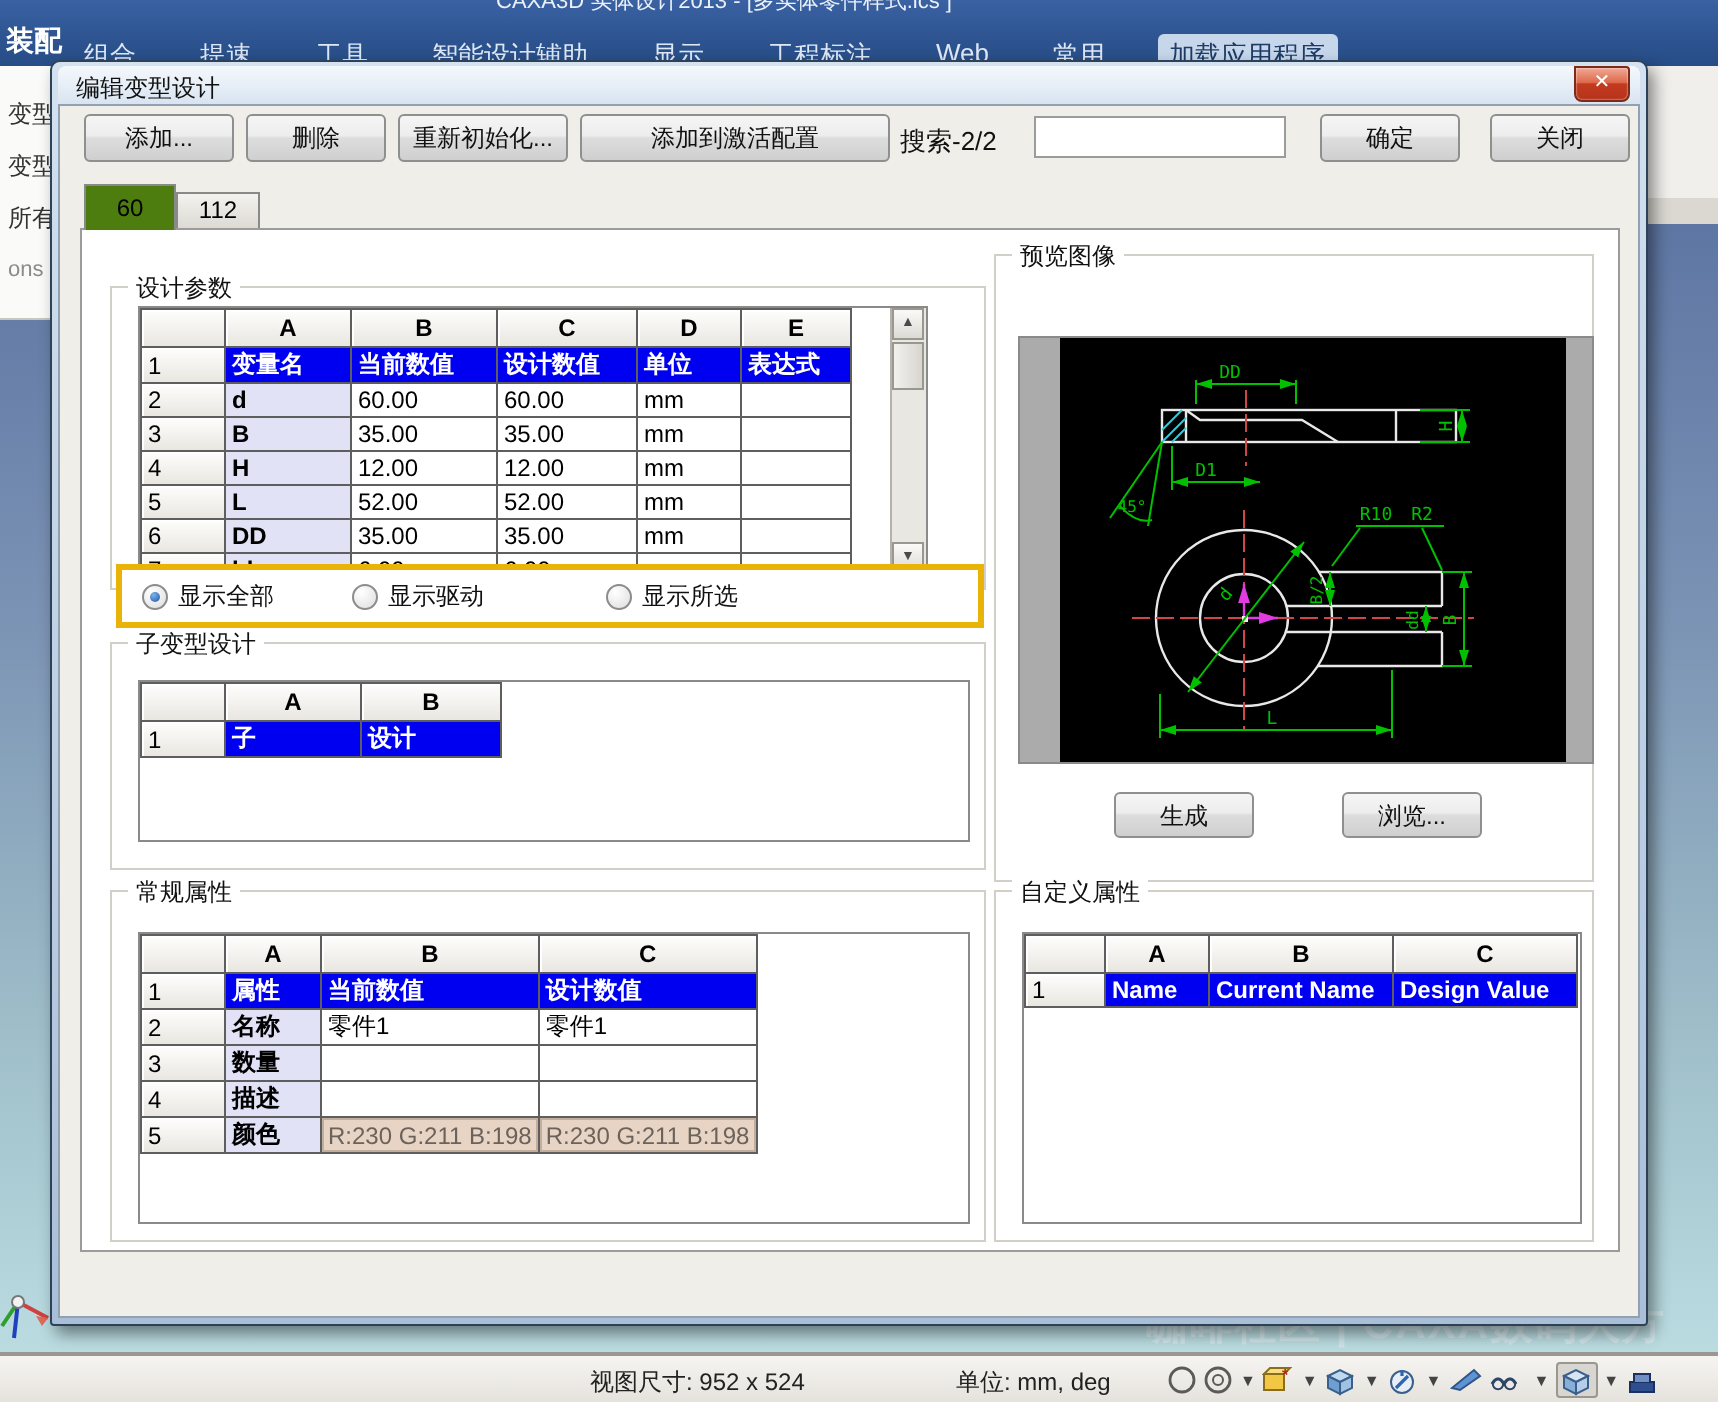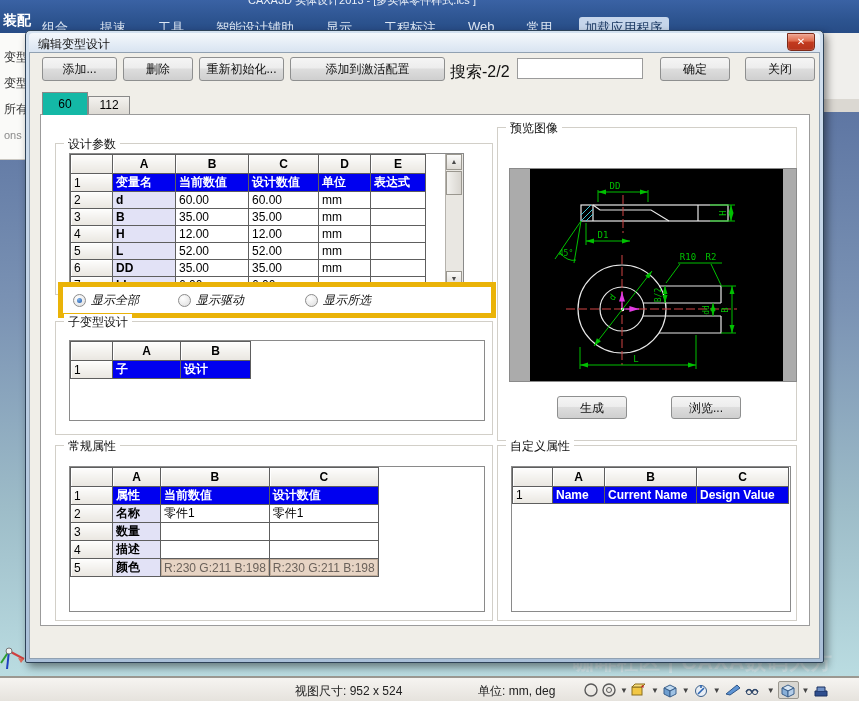--- a/index.html
+++ b/index.html
@@ -30,25 +30,25 @@
   .icon-pressed{background:#D8D6D1;border:1px solid #9A978F;border-radius:2px;padding:0 1px;}
 
   
   .dialog{position:absolute;left:25px;top:30px;width:797px;height:631px;background:linear-gradient(180deg,#D3E1F0,#A9BFD8);border:1px solid #2E4257;border-radius:5px 5px 2px 2px;box-shadow:3px 4px 8px rgba(0,0,0,.45);z-index:10;}
   .dlg-titlebar{position:absolute;left:3px;right:3px;top:2px;height:19px;background:linear-gradient(180deg,#F4F8FC,#D9E4F1);border-radius:4px 4px 0 0;}
   .dlg-title{position:absolute;left:9px;top:3px;font-size:12px;color:#111;}
   .dlg-close{position:absolute;right:5px;top:0px;width:26px;height:16px;background:linear-gradient(180deg,#F0A894 0%,#DE6A4C 45%,#C33A1F 50%,#B5331B 100%);border:1px solid #7E2A18;border-radius:0 2px 4px 4px;color:#fff;font-size:10px;font-weight:bold;text-align:center;line-height:15px;box-shadow:inset 0 0 1px #fff;}
   .dlg-body{position:absolute;left:3px;right:3px;top:21px;bottom:3px;background:#F0EEE8;border:1px solid #91A1B2;box-sizing:border-box;}
 
   .btn{position:absolute;height:24px;background:linear-gradient(180deg,#F5F5F5 0%,#EDEDED 45%,#DDDDDD 50%,#CFCFCF 100%);border:1px solid #8E8F8F;border-radius:3px;font-size:12px;color:#111;text-align:center;line-height:22px;box-sizing:border-box;}
-  .lbl{position:absolute;font-size:16px;color:#111;white-space:nowrap;text-align:center;}
+  .lbl{position:absolute;font-size:13px;color:#111;white-space:nowrap;text-align:center;}
   .search-input{position:absolute;left:487px;top:5px;width:126px;height:21px;border:1px solid #9B9B9B;background:#fff;box-sizing:border-box;font-size:12px;padding:0 3px;}
 
   .tab{position:absolute;box-sizing:border-box;font-size:12px;text-align:center;}
-  .tab.active{left:12px;top:39px;width:46px;height:23px;background:#14b8a6;border:1px solid #898989;border-bottom:none;line-height:22px;z-index:3;}
+  .tab.active{left:12px;top:39px;width:46px;height:23px;background:#4d7c0f;border:1px solid #898989;border-bottom:none;line-height:22px;z-index:3;}
   .tab.inactive{left:58px;top:43px;width:42px;height:19px;background:linear-gradient(180deg,#F4F2EF,#DDDAD4);border:1px solid #898989;line-height:17px;z-index:1;}
   .tab-page{position:absolute;left:10px;top:61px;width:770px;height:512px;background:#FFFFFF;border:1px solid #9B9B9B;box-sizing:border-box;z-index:2;}
 
   .grp{position:absolute;border:1px solid #D2CFC8;}
   .grp-label{position:absolute;top:-8px;left:8px;background:#FFFFFF;padding:0 4px;font-size:12px;color:#111;white-space:nowrap;}
   .sunken{position:absolute;background:#FFFFFF;border:1px solid #8A8A8A;overflow:hidden;}
 
   table.grid{border-collapse:collapse;table-layout:fixed;font-size:12px;}
   table.grid td{border:1px solid #5E5E5E;padding:0 3px;height:17px;overflow:hidden;white-space:nowrap;box-sizing:border-box;}
   td.hdr{background:linear-gradient(180deg,#FDFDFC,#E9E6E0);border:1px solid #9A978F;box-shadow:inset 1px 1px 0 #fff;text-align:center;font-weight:bold;}
@@ -57,21 +57,21 @@
   td.name{background:#E2E2F6;font-weight:bold;}
   td.val{background:#fff;}
   td.colorcell{background:#E7D4C4;color:#6B625B;border:1px solid #5E5E5E;box-shadow:inset 0 0 0 1px #C2AE9C;}
 
   
   .vscroll{position:absolute;top:0;right:0;width:17px;bottom:0;background:#E9E7E2;border-left:1px solid #B5B2AC;}
   .vs-btn{position:absolute;left:0;width:16px;height:16px;background:linear-gradient(180deg,#FAFAF9,#DDDAD4);border:1px solid #9A978F;box-sizing:border-box;text-align:center;font-size:7px;line-height:14px;color:#4A4A4A;}
   .vs-thumb{position:absolute;left:0;top:17px;width:16px;height:24px;background:linear-gradient(90deg,#F2F1EE,#D8D5CF);border:1px solid #9A978F;box-sizing:border-box;}
 
   
-  .radio-panel{position:absolute;left:17px;top:167px;width:428px;height:26px;border:5px solid #eab308;background:#fff;font-style:italic;}
+  .radio-panel{position:absolute;left:17px;top:167px;width:428px;height:26px;border:3px solid #eab308;background:#fff;}
   .radio{position:absolute;top:5px;display:flex;align-items:center;gap:5px;font-size:12px;color:#111;}
   .rdot{width:13px;height:13px;border-radius:50%;border:1px solid #8C8C8C;background:radial-gradient(circle at 35% 30%,#fff,#DDD);box-sizing:border-box;position:relative;}
   .rdot.on::after{content:"";position:absolute;left:3px;top:3px;width:5px;height:5px;border-radius:50%;background:radial-gradient(circle at 35% 30%,#7FB2E8,#1E56A8);}
 
   
   .preview-widget{position:absolute;left:11px;top:40px;width:288px;height:214px;border:1px solid #8A8A8A;background:#ABABAB;box-sizing:border-box;}
   .preview-canvas{position:absolute;left:20px;top:0;width:253px;height:212px;background:#000;}
   .pv-btn{position:absolute;width:70px;height:23px;}
 </style>
 </head>

